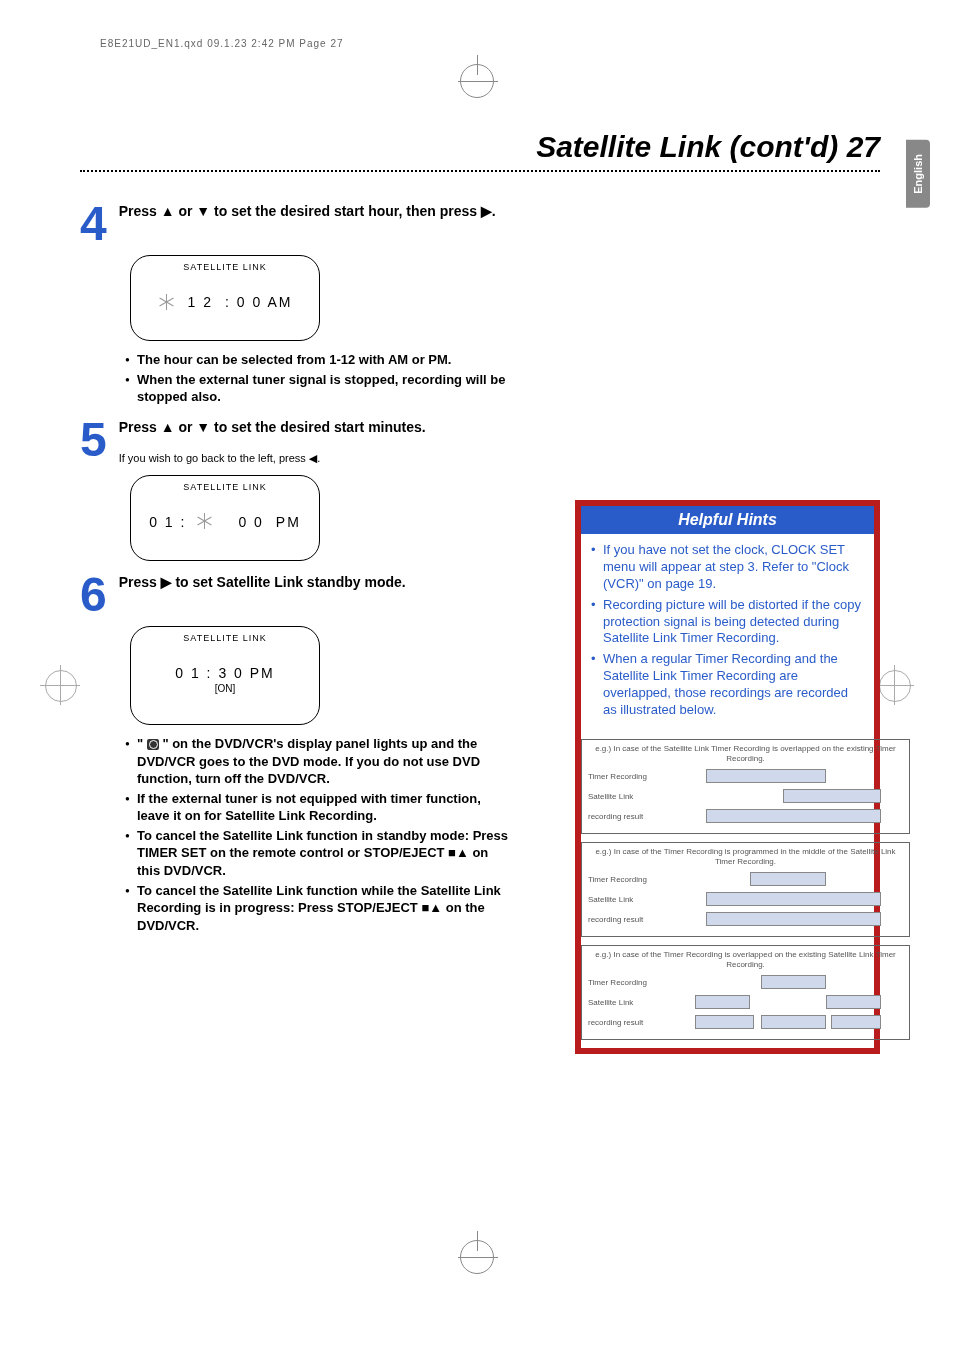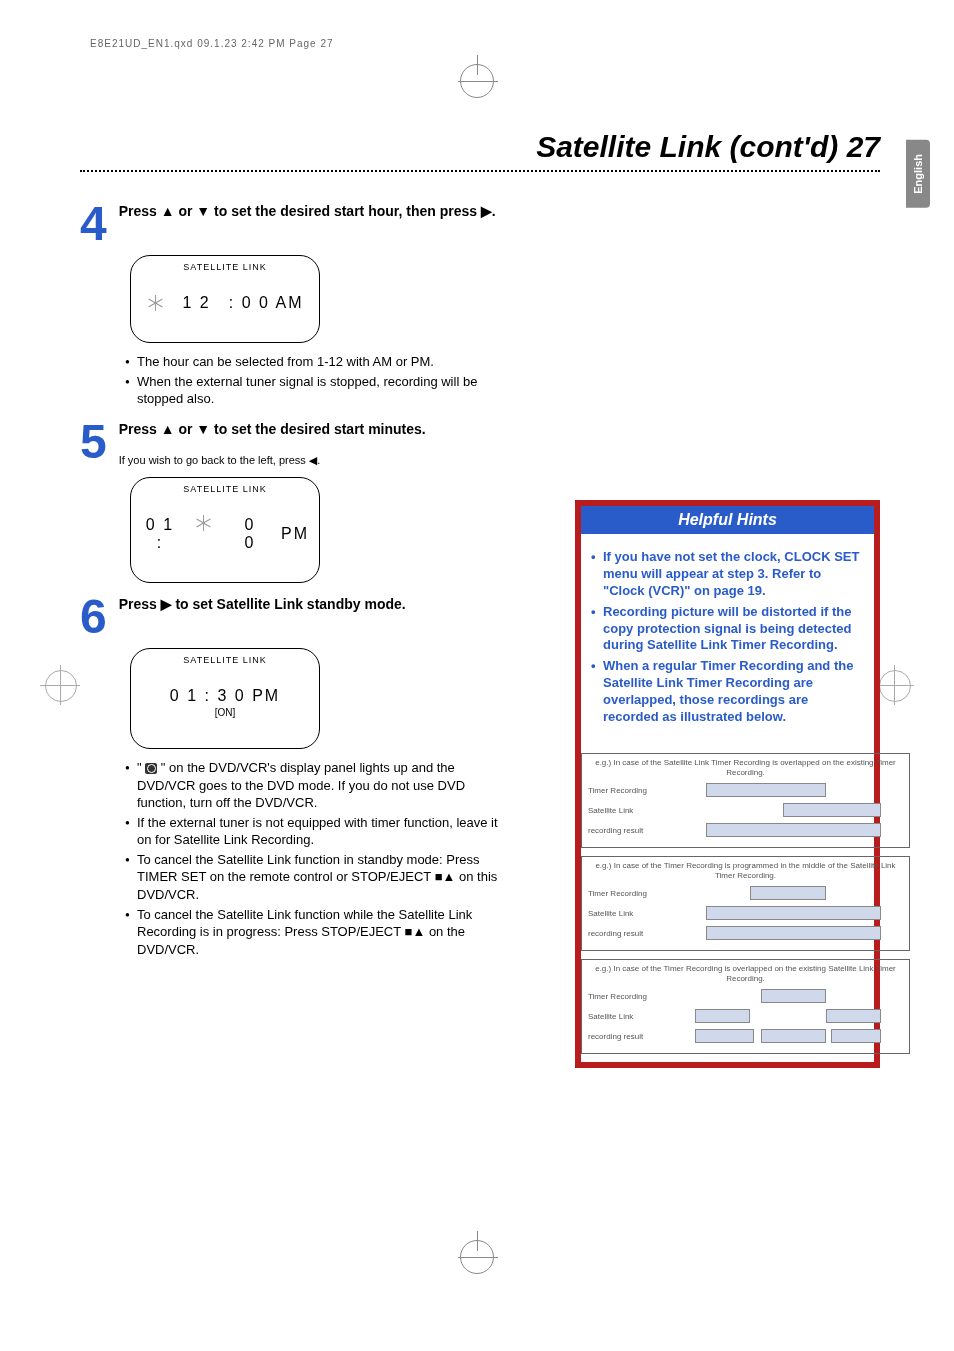--- a/index.html
+++ b/index.html
@@ -15,21 +15,21 @@
     position: absolute;
     left: 80px;
     top: 80px;
     width: 800px;
   }
   .header-line {
     font-size: 10px;
     color: #666;
     position: absolute;
     top: 38px;
-    left: 90px;
+    left: 100px;
     letter-spacing: 1px;
   }
   .print-mark-top {
     position: absolute;
     top: 64px;
     left: 50%;
     transform: translateX(-50%);
   }
   .print-mark-bottom {
     position: absolute;
@@ -133,42 +133,43 @@
     margin: 10px 0 10px 50px;
     text-align: center;
     font-size: 11px;
   }
   .osd-title {
     font-size: 9px;
     letter-spacing: 1px;
     margin-bottom: 22px;
   }
   .osd-time {
-    font-size: 16px;
+    font-size: 14px;
     letter-spacing: 2px;
     display: flex;
     justify-content: center;
     align-items: center;
-    gap: 18px;
+    gap: 12px;
   }
   .osd-status {
     font-size: 10px;
     margin-top: 2px;
   }
   .bullets {
     font-size: 13px;
     margin-left: 45px;
     margin-top: 6px;
     line-height: 1.35;
   }
   .bullets li {
     list-style: none;
     position: relative;
     padding-left: 12px;
     margin-bottom: 2px;
+    font-weight: bold;
   }
   .bullets li::before {
     content: "●";
     position: absolute;
     left: 0;
     font-size: 8px;
     top: 4px;
   }
   .hints-box {
     position: absolute;
@@ -180,25 +181,24 @@
   .hints-title {
     background: #2a5cc9;
     color: #fff;
     font-style: italic;
     font-weight: bold;
     text-align: center;
     padding: 5px;
     font-size: 16px;
   }
   .hints-body {
-    padding: 15px 10px;
+    padding: 8px 10px;
     font-size: 13px;
     line-height: 1.3;
     color: #2a5cc9;
-    font-weight: bold;
   }
   .hints-body li {
     list-style: none;
     position: relative;
     padding-left: 12px;
     margin-bottom: 4px;
   }
   .hints-body li::before {
     content: "•";
     position: absolute;

